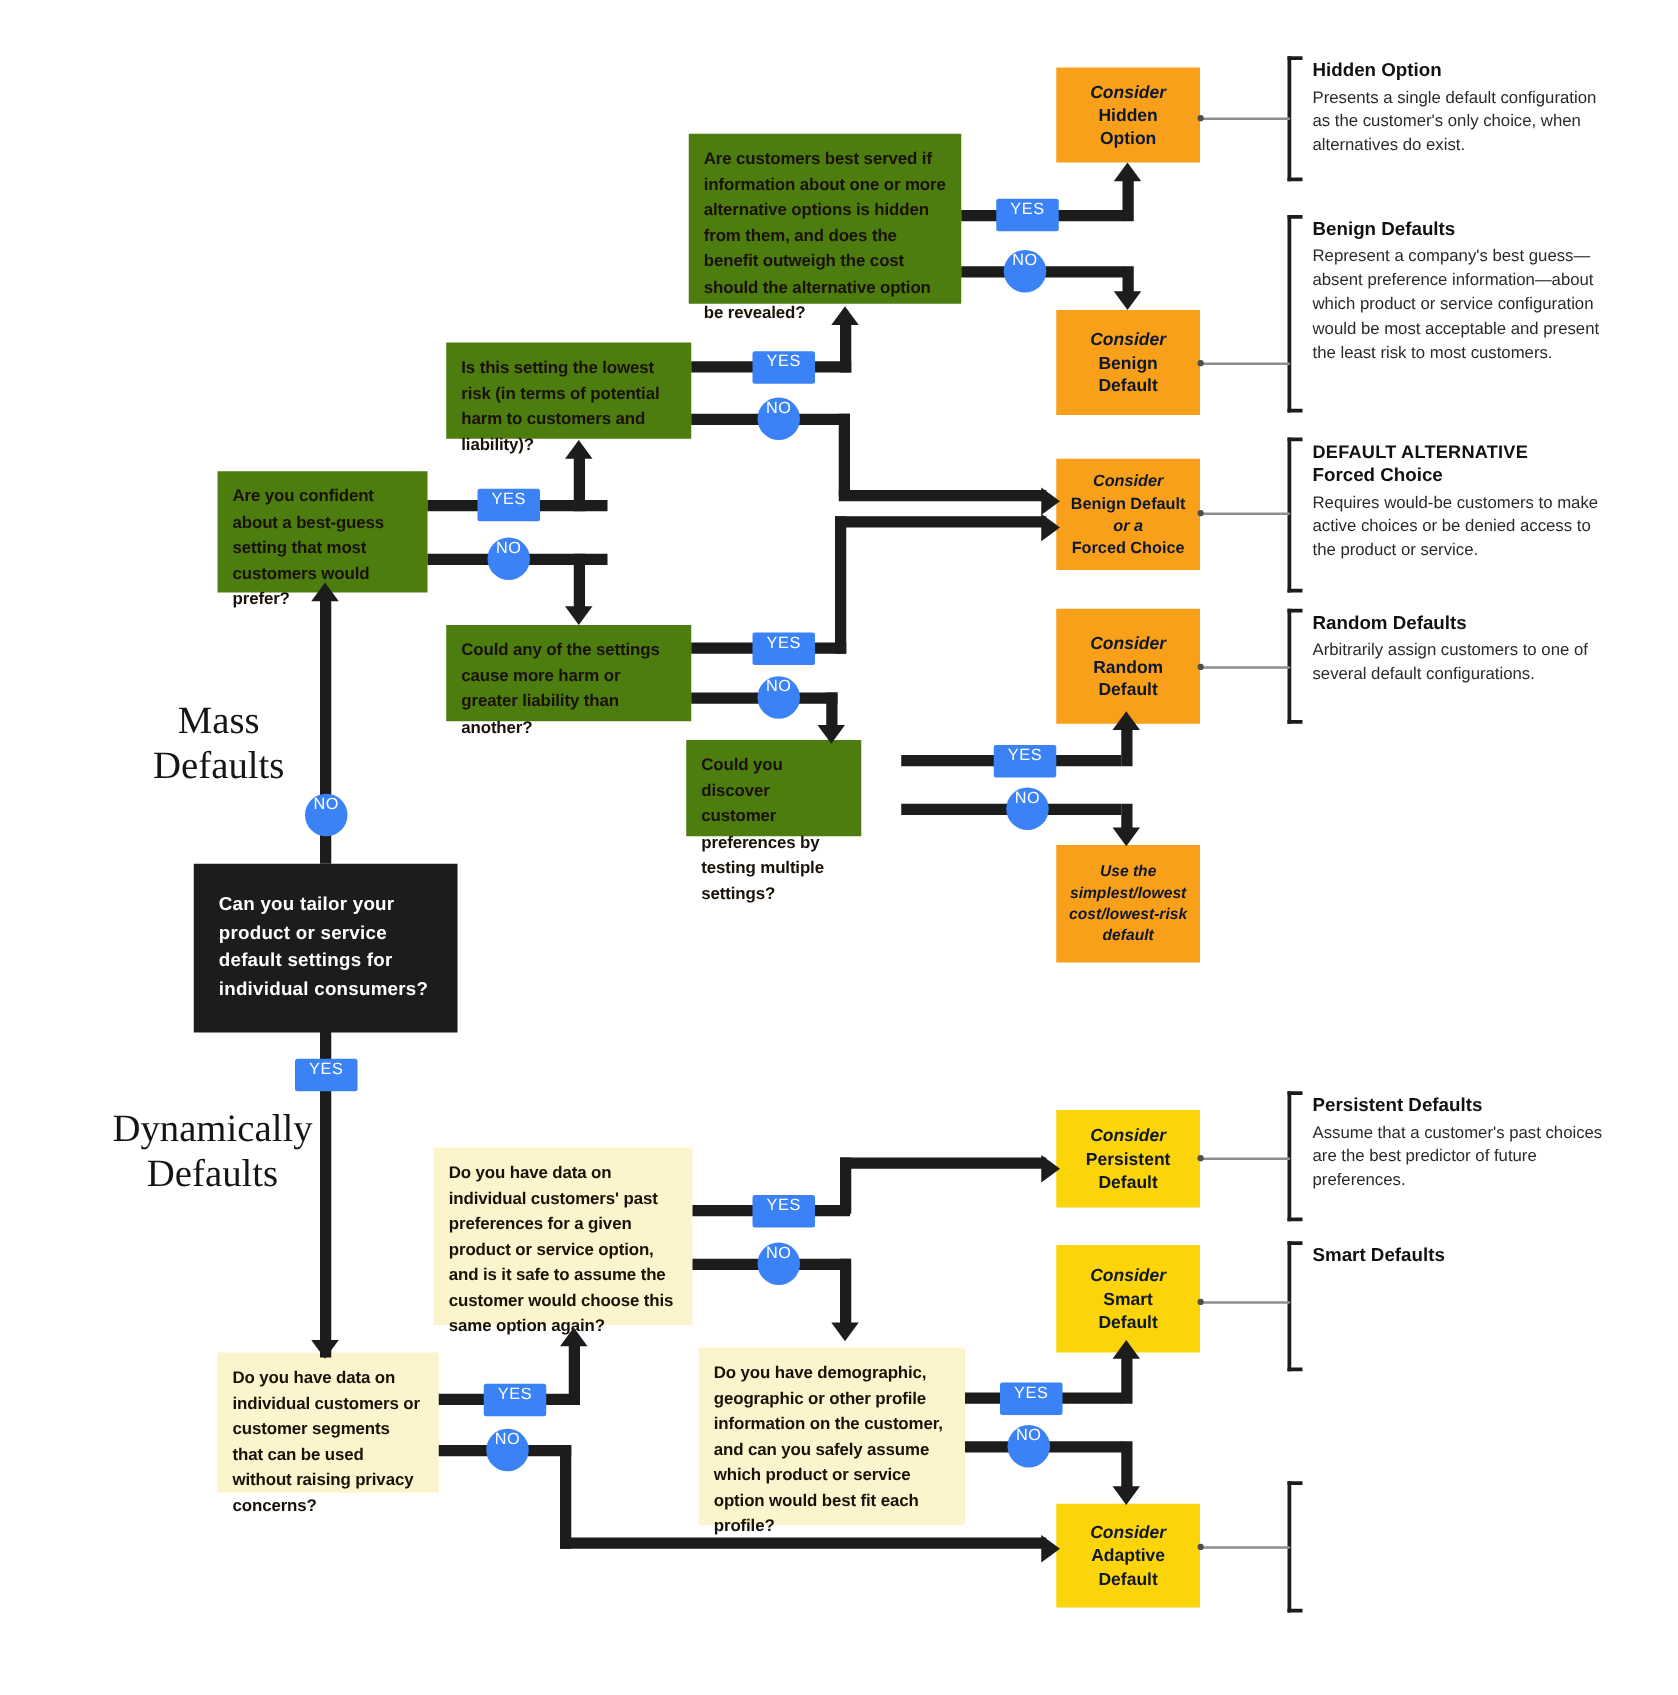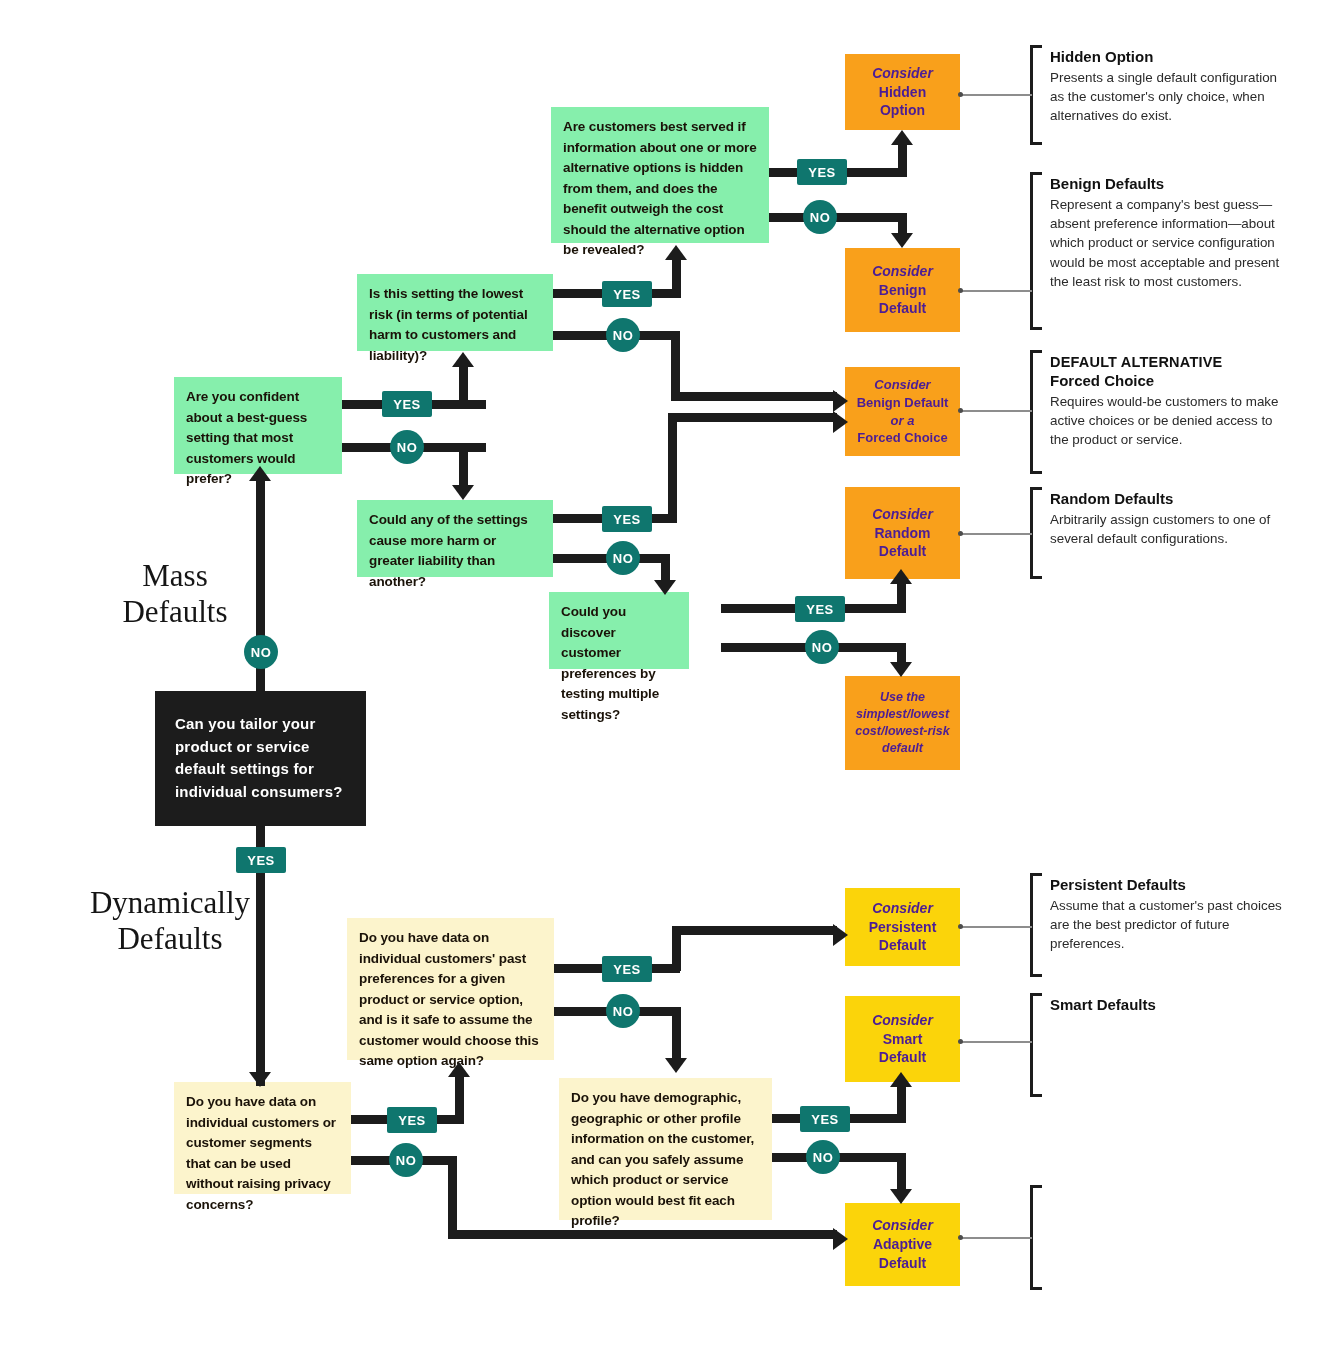--- a/index.html
+++ b/index.html
@@ -11,64 +11,64 @@
 
   
   .section-label{
     font-family:"Liberation Serif",serif;
     font-size:31px;color:#151515;line-height:1.15;
     text-align:center;font-weight:400;
   }
 
   
   .qbox{
-    background:#86efac;
+    background:#4d7c0f;
     color:#1a1208;
     font-family:"Liberation Sans",sans-serif;
     font-weight:bold;
     font-size:13.5px;
     line-height:1.52;
     padding:10px 12px 10px 12px;
     letter-spacing:-0.1px;
   }
   .qbox.pale{background:#fcf4cc;}
 
   
   .blackbox{
     background:#1c1c1c;color:#ffffff;
     font-weight:bold;font-size:15px;line-height:1.5;
     padding:22px 20px;letter-spacing:0.2px;
   }
 
   
   .obox{
     display:flex;flex-direction:column;align-items:center;justify-content:center;
-    color:#4c1d95;text-align:center;line-height:1.35;
+    color:#0f172a;text-align:center;line-height:1.35;
     font-size:14px;
   }
   .obox.orange{background:#f9a01b;}
   .obox.yellow{background:#fbd40a;}
   .obox .ital{font-style:italic;font-weight:bold;}
   .obox .bold{font-weight:bold;}
 
   
   .seg{background:#1c1c1c;}
   .hseg{height:9px;}
   .vseg{width:9px;}
 
   
   .ar{width:0;height:0;}
   .ar-r{border-top:11px solid transparent;border-bottom:11px solid transparent;border-left:15px solid #1c1c1c;}
   .ar-u{border-left:11px solid transparent;border-right:11px solid transparent;border-bottom:15px solid #1c1c1c;}
   .ar-d{border-left:11px solid transparent;border-right:11px solid transparent;border-top:15px solid #1c1c1c;}
 
   
   .badge{
-    display:flex;align-items:center;justify-content:center;
-    background:#0f766e;color:#fff;font-weight:bold;
+    display:flex;align-items:flex-start;justify-content:center;
+    background:#3b82f6;color:#fff;font-weight:normal;
     font-size:13px;letter-spacing:0.5px;
   }
   .badge.yes{width:50px;height:26px;border-radius:2px;}
   .badge.no{width:34px;height:34px;border-radius:50%;font-size:13px;}
 
   
   .note{color:#1b1b1b;}
   .note .nt{font-weight:bold;font-size:15px;line-height:1.25;color:#111;margin-bottom:1px;}
   .note .nt.caps{font-size:14.5px;letter-spacing:0.2px;}
   .note .nd{font-size:13.4px;line-height:1.44;color:#2a2a2a;}

